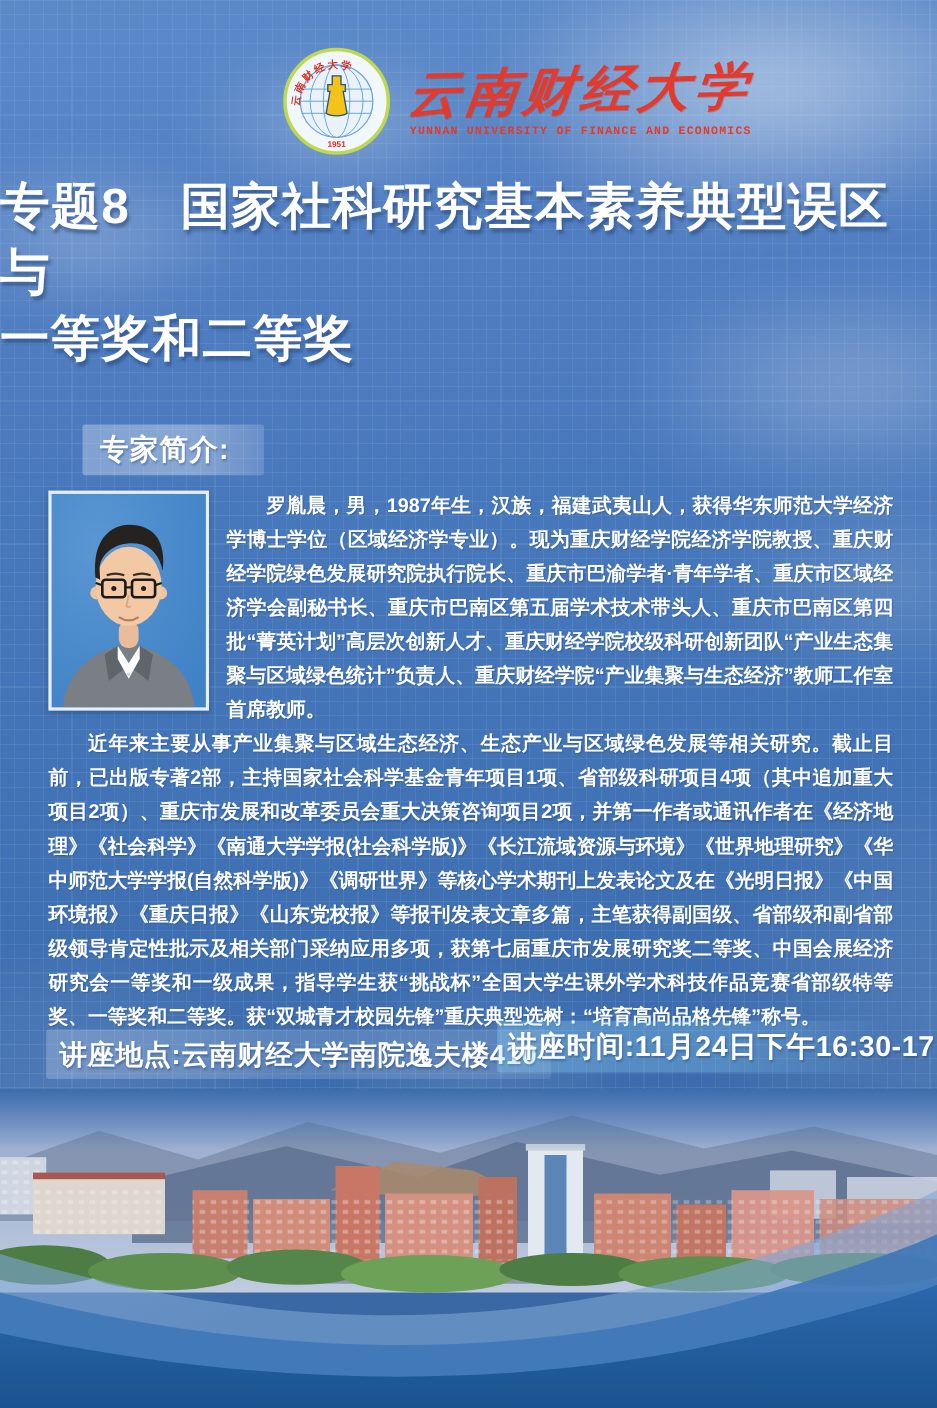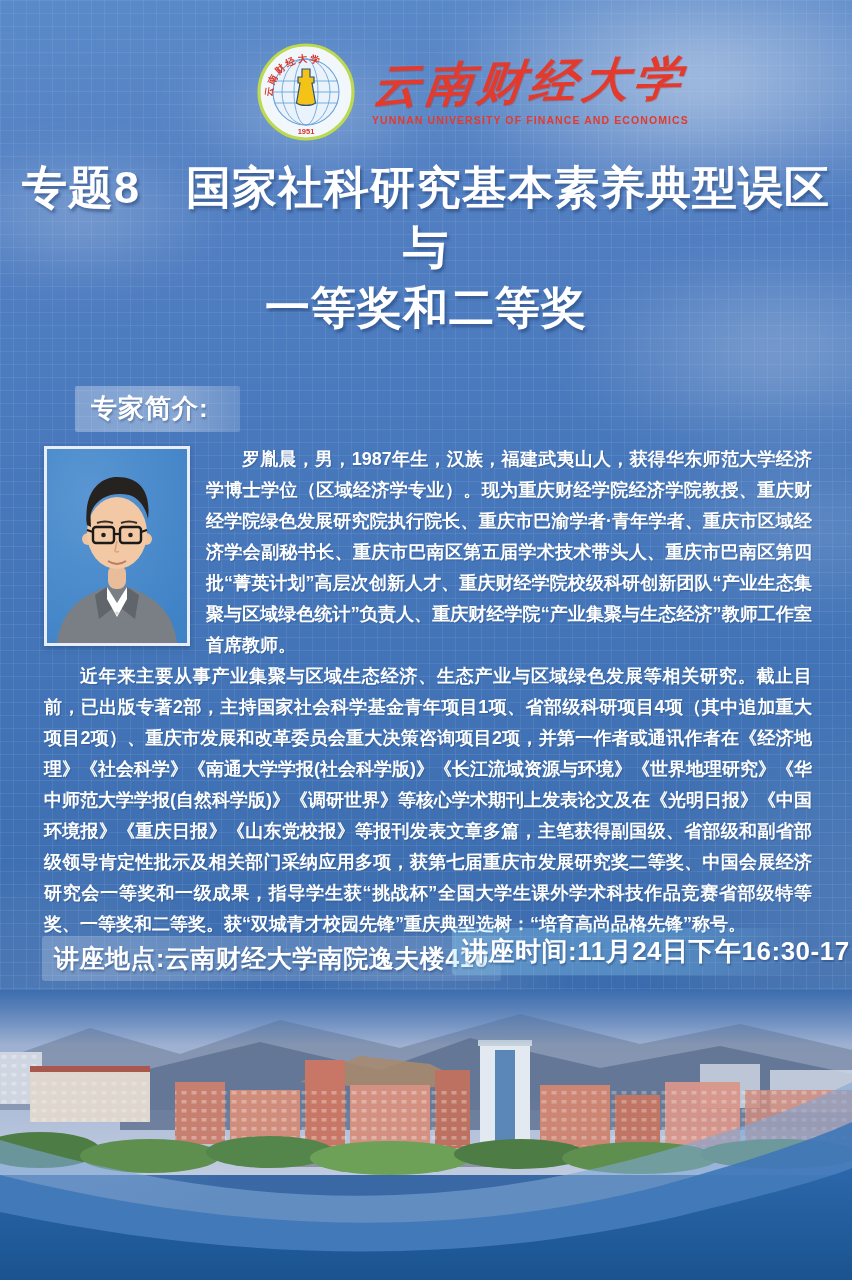--- a/index.html
+++ b/index.html
@@ -31,25 +31,25 @@
   
   .logo-group{position:absolute;left:256px;top:42px;display:flex;align-items:center;gap:16px;}
   .emblem{width:100px;height:100px;display:block;}
   .wordmark{display:flex;flex-direction:column;align-items:center;}
   .wordmark-zh{
     font-size:47px;font-weight:900;color:#e23a2c;letter-spacing:5px;
     transform:skewX(-8deg) rotate(-1.5deg);font-style:italic;line-height:1;
     text-shadow:1px 1px 0 rgba(150,20,10,.25);
   }
   .wordmark-en{
-    margin-top:9px;font-size:10.5px;font-weight:700;color:#e23a2c;letter-spacing:1.1px;white-space:nowrap;
-  }
-
-  
-  .title-block{position:absolute;left:0;top:158px;width:852px;text-align:center;color:#fff;}
+    margin-top:9px;font-size:10.5px;font-weight:700;color:#e23a2c;letter-spacing:1.1px;white-space:nowrap;font-family:Liberation Mono, monospace;
+  }
+
+  
+  .title-block{position:absolute;left:0;top:158px;width:852px;color:#fff;}
   .title-line{
     font-size:45px;font-weight:900;line-height:60px;letter-spacing:1px;
     text-shadow:2px 3px 3px rgba(23,52,97,.45);
   }
   .speaker-line{
     position:absolute;left:0;top:300px;width:852px;text-align:center;color:#fff;
     font-size:35px;font-weight:900;letter-spacing:2px;text-shadow:2px 3px 3px rgba(23,52,97,.40);
   }
 
   

